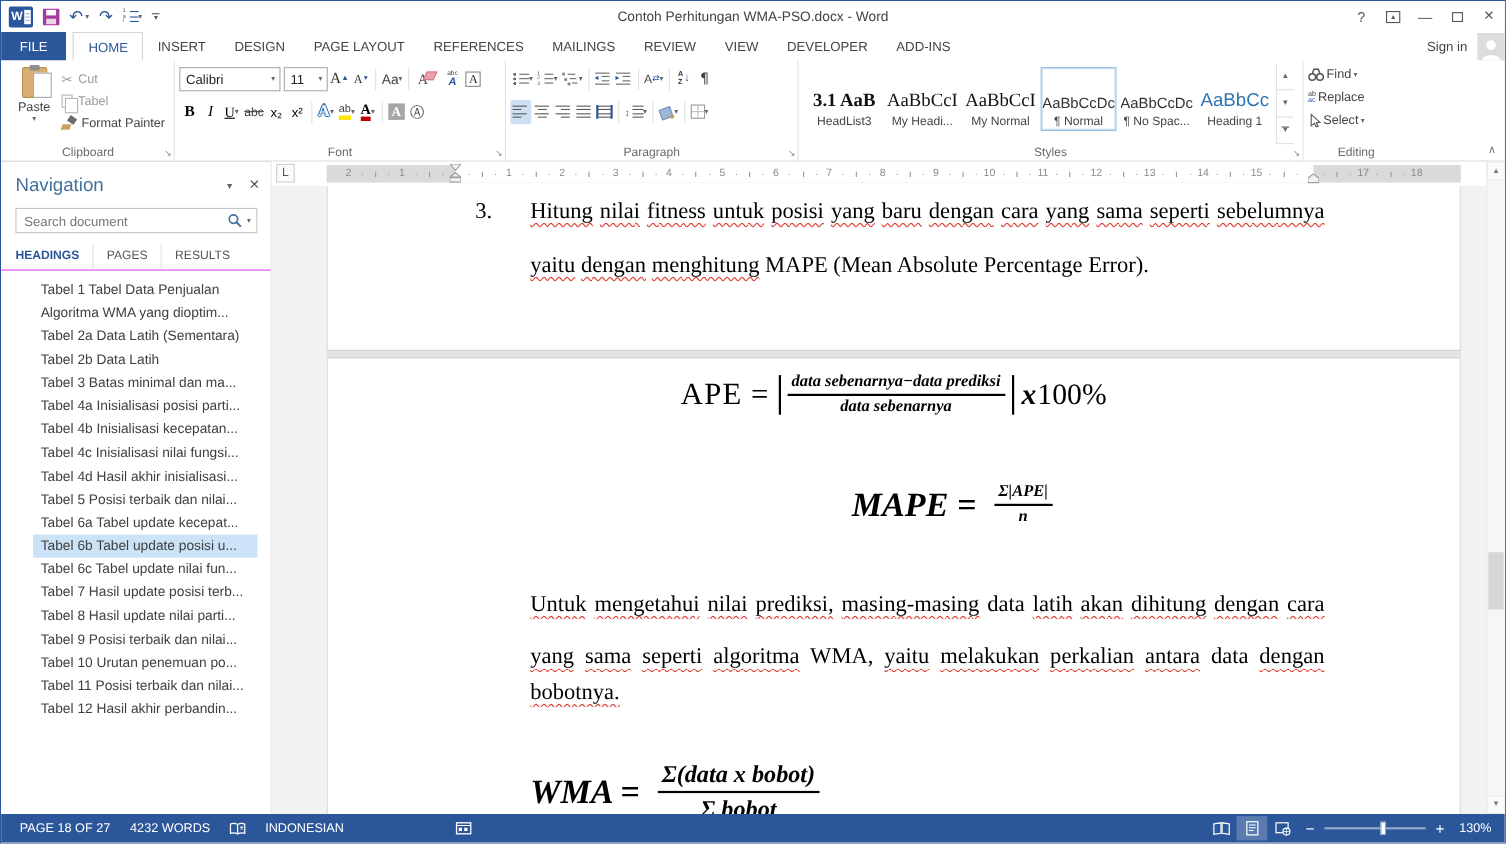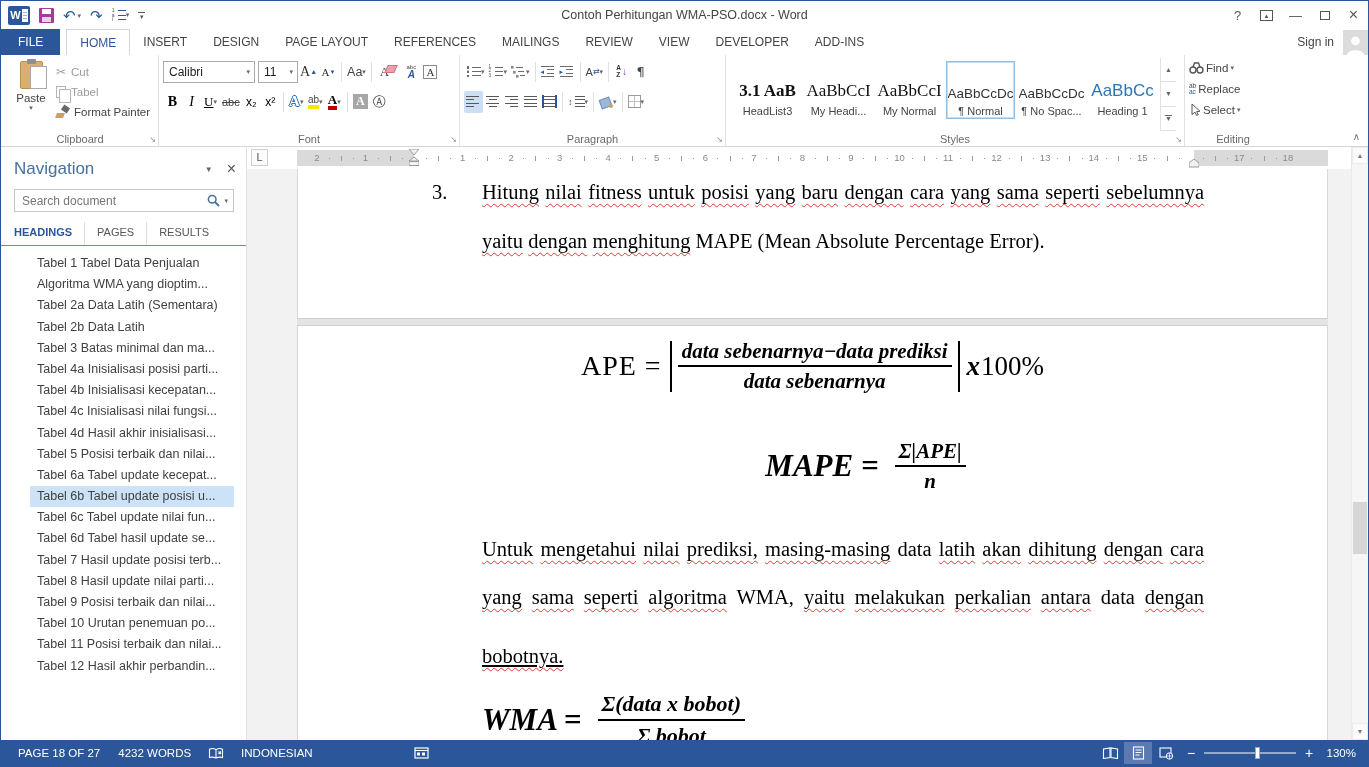--- a/index.html
+++ b/index.html
@@ -181,21 +181,21 @@
 .dtext{font-family:"Liberation Serif",serif;font-size:20.5px;color:#000;position:absolute;}
 .lnum{left:134px;}
 .dline{left:184px;width:722px;}
 .jl{text-align:justify;text-align-last:justify;}
 .tok.m{text-decoration:underline;text-decoration-style:wavy;text-decoration-color:#e03c31;text-decoration-thickness:1px;text-underline-offset:4px;}
 
 .fwrap{position:absolute;display:flex;align-items:center;font-family:"Liberation Serif",serif;color:#000;}
 .f-ape{top:12px;left:0;width:100%;justify-content:center;}
 .ape-lhs{font-size:28px;letter-spacing:1px;}
 .vbar{width:2px;background:#000;align-self:stretch;margin:3px 0;}
-.frac{display:flex;flex-direction:column;align-items:center;padding:0 6px;font-style:italic;font-weight:bold;font-size:21px;line-height:1.25;}
+.frac{display:flex;flex-direction:column;align-items:center;padding:0 6px;font-style:italic;font-weight:bold;font-size:15px;line-height:1.25;}
 .frac .num{border-bottom:2px solid #000;padding:0 4px 1px;}
 .frac .den{padding-top:1px;}
 .ape-suf{font-size:27px;margin-left:7px;}
 .ape-suf i{font-weight:bold;margin-right:1px;}
 .f-mape{top:112px;left:56px;width:100%;justify-content:center;}
 .bigit{font-style:italic;font-weight:bold;font-size:31px;margin-right:10px;}
 .f-wma{top:364px;left:184px;}
 .fr22{font-size:22px;}
 
 
@@ -567,21 +567,20 @@
           <div class="nitem">Tabel 2b Data Latih</div>
           <div class="nitem">Tabel 3 Batas minimal dan ma...</div>
           <div class="nitem">Tabel 4a Inisialisasi posisi parti...</div>
           <div class="nitem">Tabel 4b Inisialisasi kecepatan...</div>
           <div class="nitem">Tabel 4c Inisialisasi nilai fungsi...</div>
           <div class="nitem">Tabel 4d Hasil akhir inisialisasi...</div>
           <div class="nitem">Tabel 5 Posisi terbaik dan nilai...</div>
           <div class="nitem">Tabel 6a Tabel update kecepat...</div>
           <div class="nitem selected">Tabel 6b Tabel update posisi u...</div>
           <div class="nitem">Tabel 6c Tabel update nilai fun...</div>
-          <div class="nitem">Tabel 6d Tabel hasil update se...</div>
           <div class="nitem">Tabel 7 Hasil update posisi terb...</div>
           <div class="nitem">Tabel 8 Hasil update nilai parti...</div>
           <div class="nitem">Tabel 9 Posisi terbaik dan nilai...</div>
           <div class="nitem">Tabel 10 Urutan penemuan po...</div>
           <div class="nitem">Tabel 11 Posisi terbaik dan nilai...</div>
           <div class="nitem">Tabel 12 Hasil akhir perbandin...</div>
         </div>
     </div>
 
     <div class="docarea">
@@ -698,21 +697,21 @@
           </div>
           <div class="fwrap f-mape">
             <span class="bigit">MAPE =</span>
             <span class="frac">
               <span class="num">Σ|APE|</span>
               <span class="den">n</span>
             </span>
           </div>
           <div class="dtext dline jl" style="top:212px;"><span class="tok m">Untuk</span> <span class="tok m">mengetahui</span> <span class="tok m">nilai</span> <span class="tok m">prediksi,</span> <span class="tok m">masing-masing</span> <span class="tok">data</span> <span class="tok m">latih</span> <span class="tok m">akan</span> <span class="tok m">dihitung</span> <span class="tok m">dengan</span> <span class="tok m">cara</span></div>
           <div class="dtext dline jl" style="top:260px;"><span class="tok m">yang</span> <span class="tok m">sama</span> <span class="tok m">seperti</span> <span class="tok m">algoritma</span> <span class="tok">WMA,</span> <span class="tok m">yaitu</span> <span class="tok m">melakukan</span> <span class="tok m">perkalian</span> <span class="tok m">antara</span> <span class="tok">data</span> <span class="tok m">dengan</span></div>
-          <div class="dtext dline" style="top:319px;text-decoration:underline;"><span class="tok m">bobotnya.</span></div>
+          <div class="dtext dline" style="top:292px;"><span class="tok m">bobotnya.</span></div>
           <div class="fwrap f-wma">
             <span class="bigit">WMA =</span>
             <span class="frac fr22">
               <span class="num">Σ(data x bobot)</span>
               <span class="den">Σ bobot</span>
             </span>
           </div>
         </div>
       </div>
     </div>

